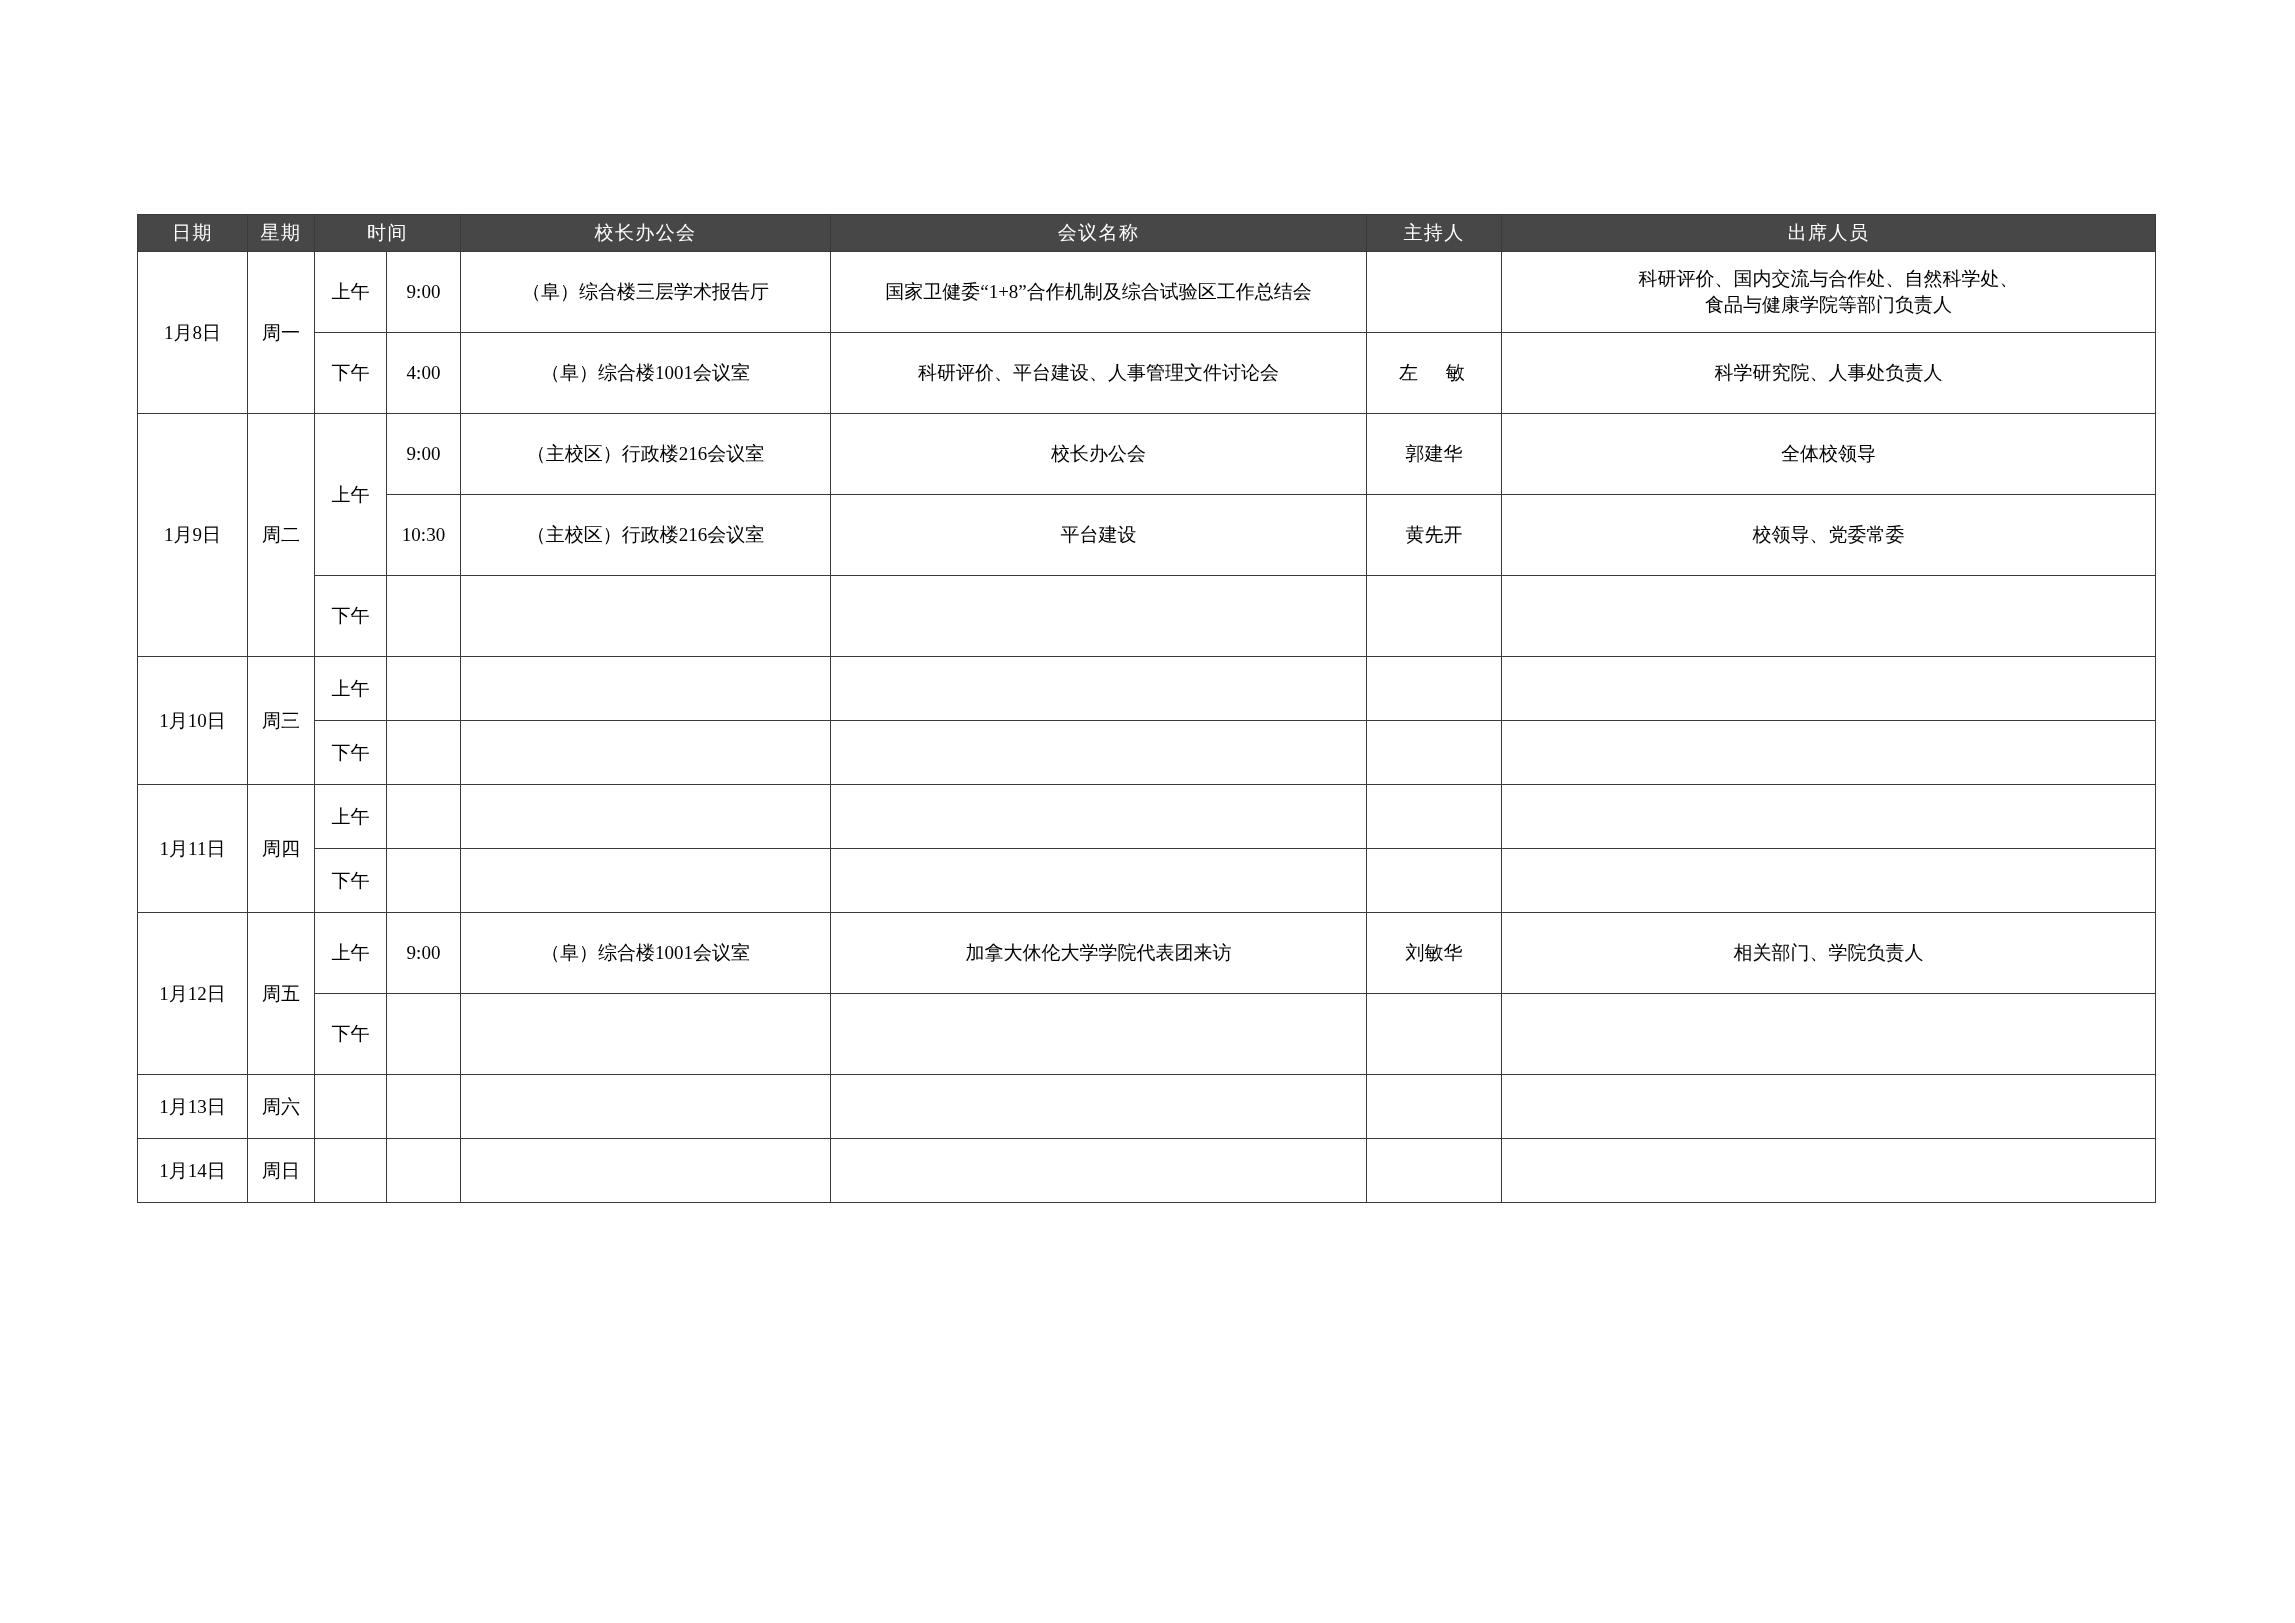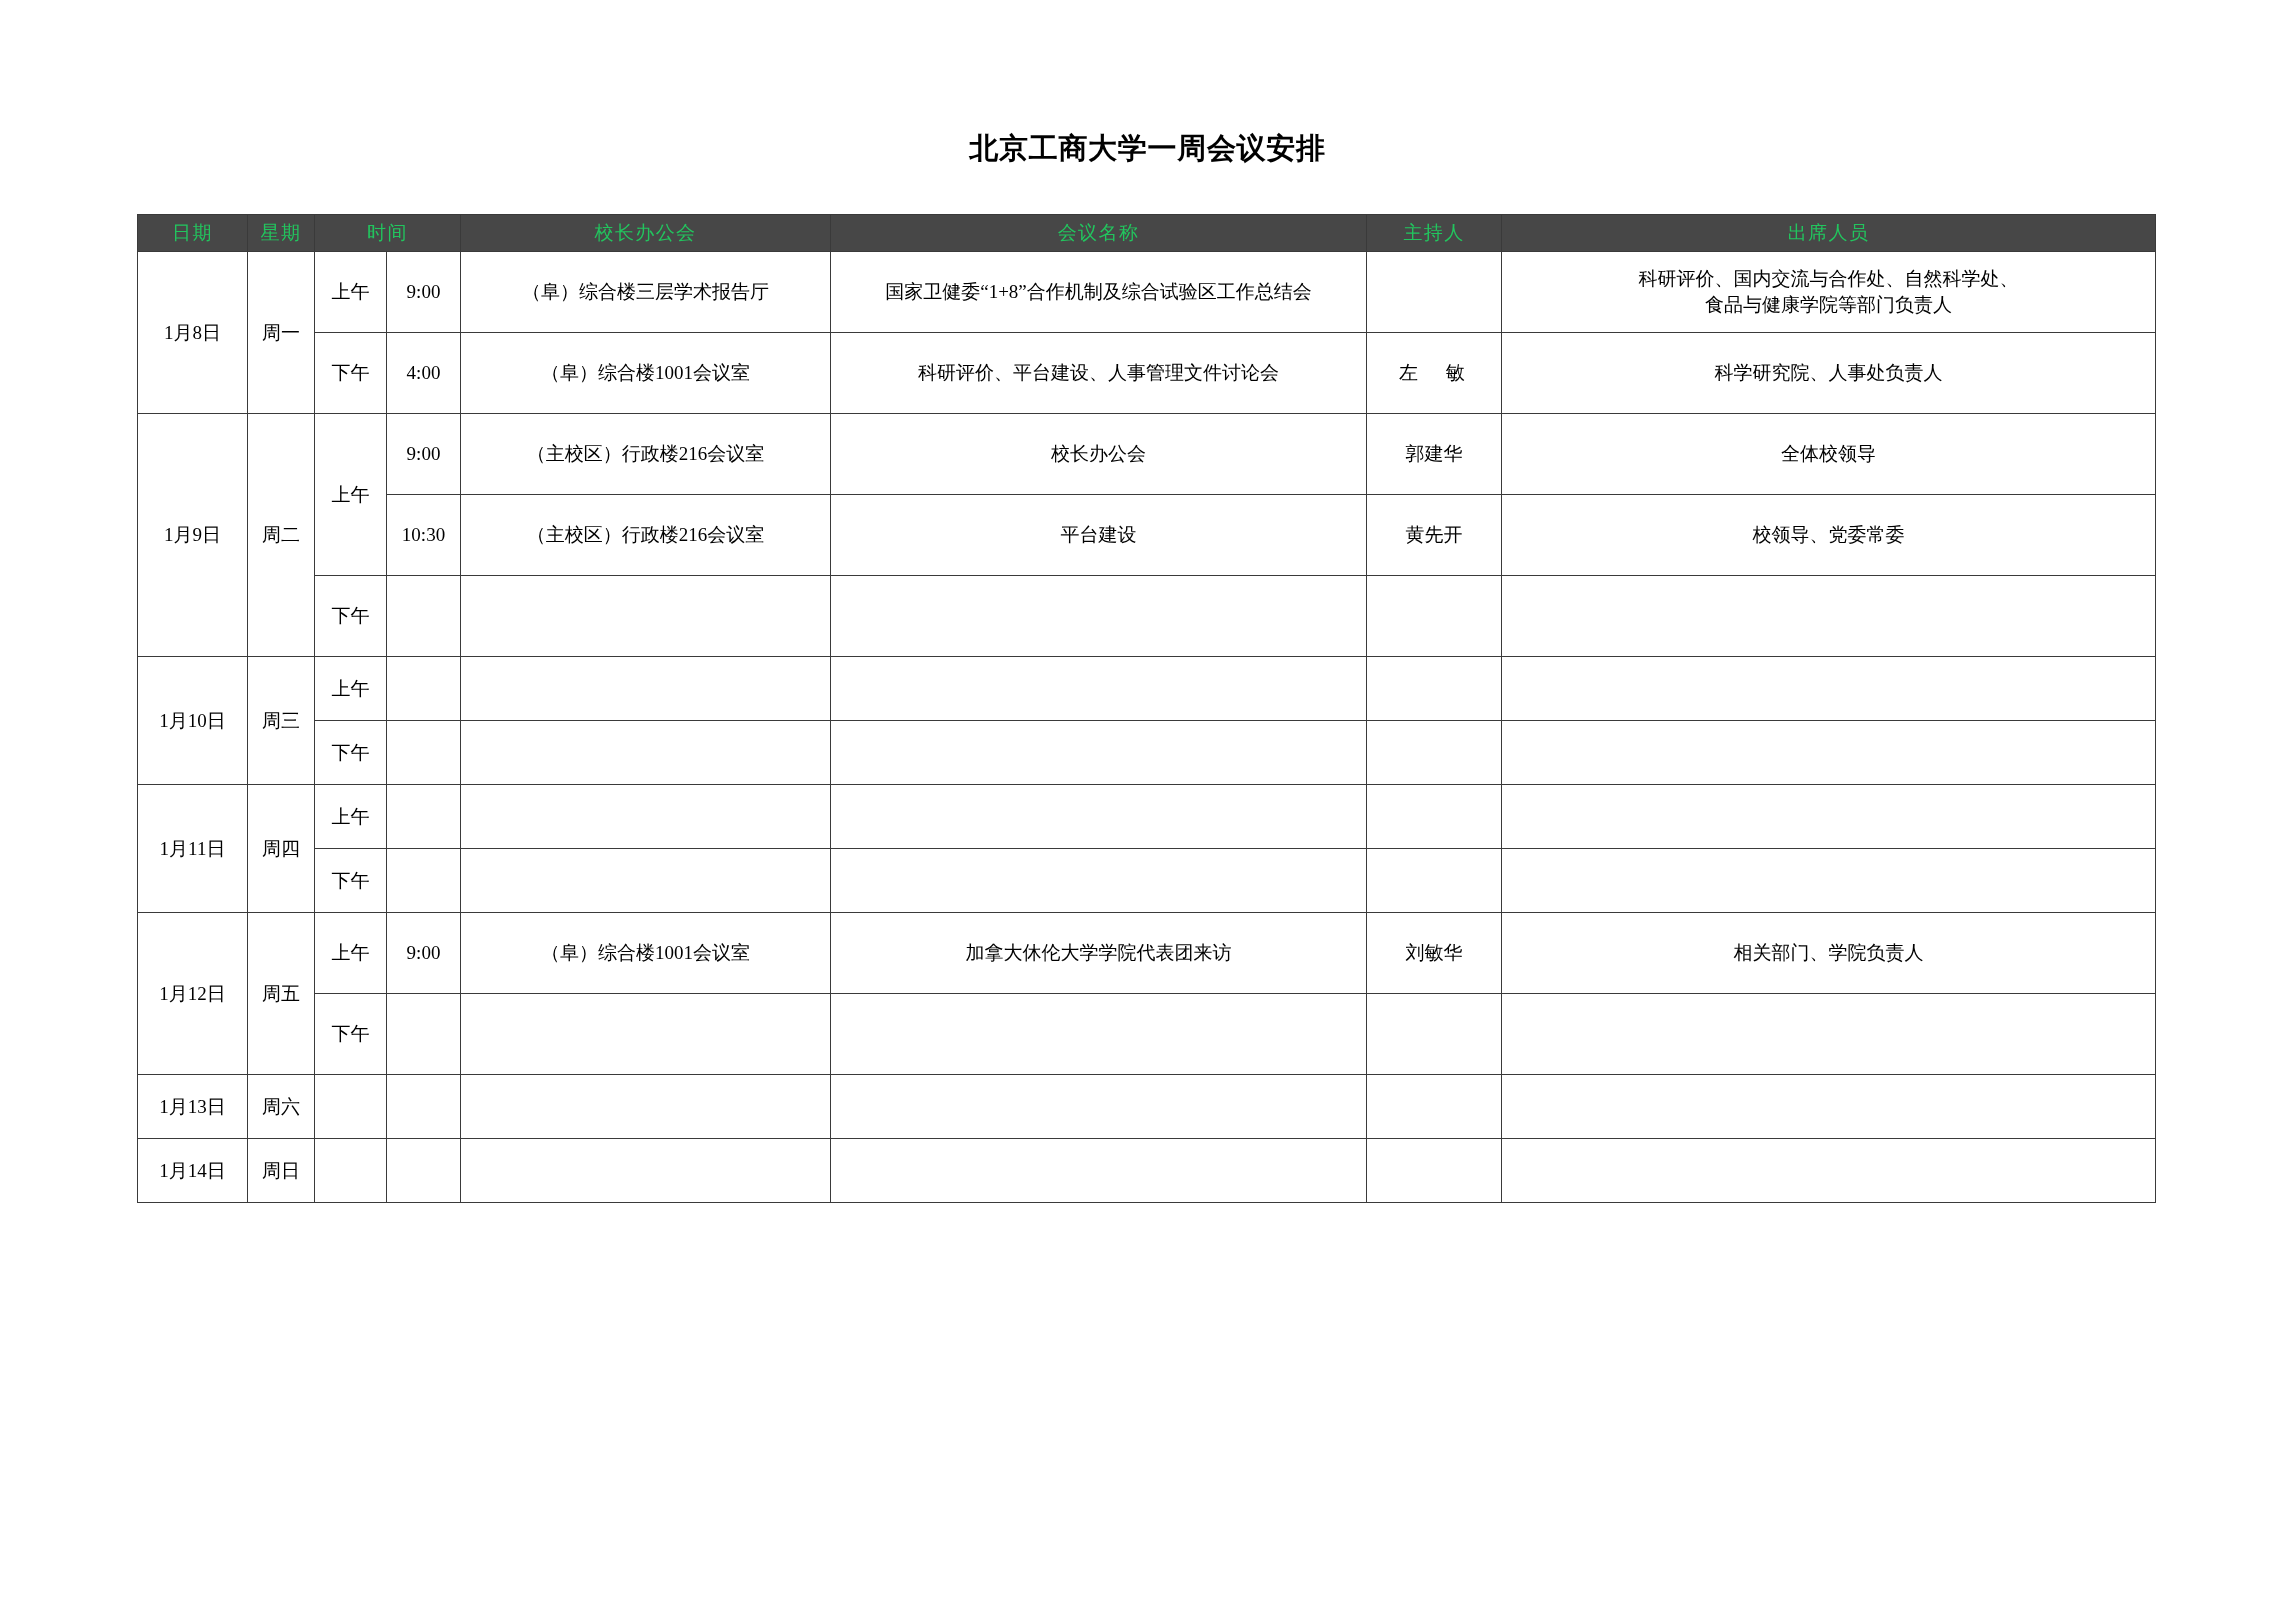--- a/index.html
+++ b/index.html
@@ -68,42 +68,41 @@
   table.schedule th, table.schedule td {
     border: 1.4px solid #3a3a3a;
     padding: 0;
     font-size: 19px;
     text-align: center;
     vertical-align: middle;
     line-height: 1.35;
   }
   table.schedule thead th {
     background: #474747;
-    color: #22c55e;
+    color: #ffffff;
     height: 36px;
     font-weight: normal;
     letter-spacing: 1.4px;
   }
   table.schedule tbody td {
     background: #ffffff;
   }
   td.cell-pad {
     padding: 4.3px 7.2px;
   }
   .row-h { height: 64px; }
   .row-h-tall { height: 81px; }
   .two-line { line-height: 1.5; }
   .spaced-name { letter-spacing: 4.3px; }
 </style>
 </head>
 <body>
 
 <div class="page">
 
-  <div class="doc-title">北京工商大学一周会议安排</div>
 
 
   <table class="schedule">
     <colgroup>
       <col class="c-date">
         <col class="c-week">
         <col class="c-half">
         <col class="c-time">
       <col class="c-place">
         <col class="c-name">

